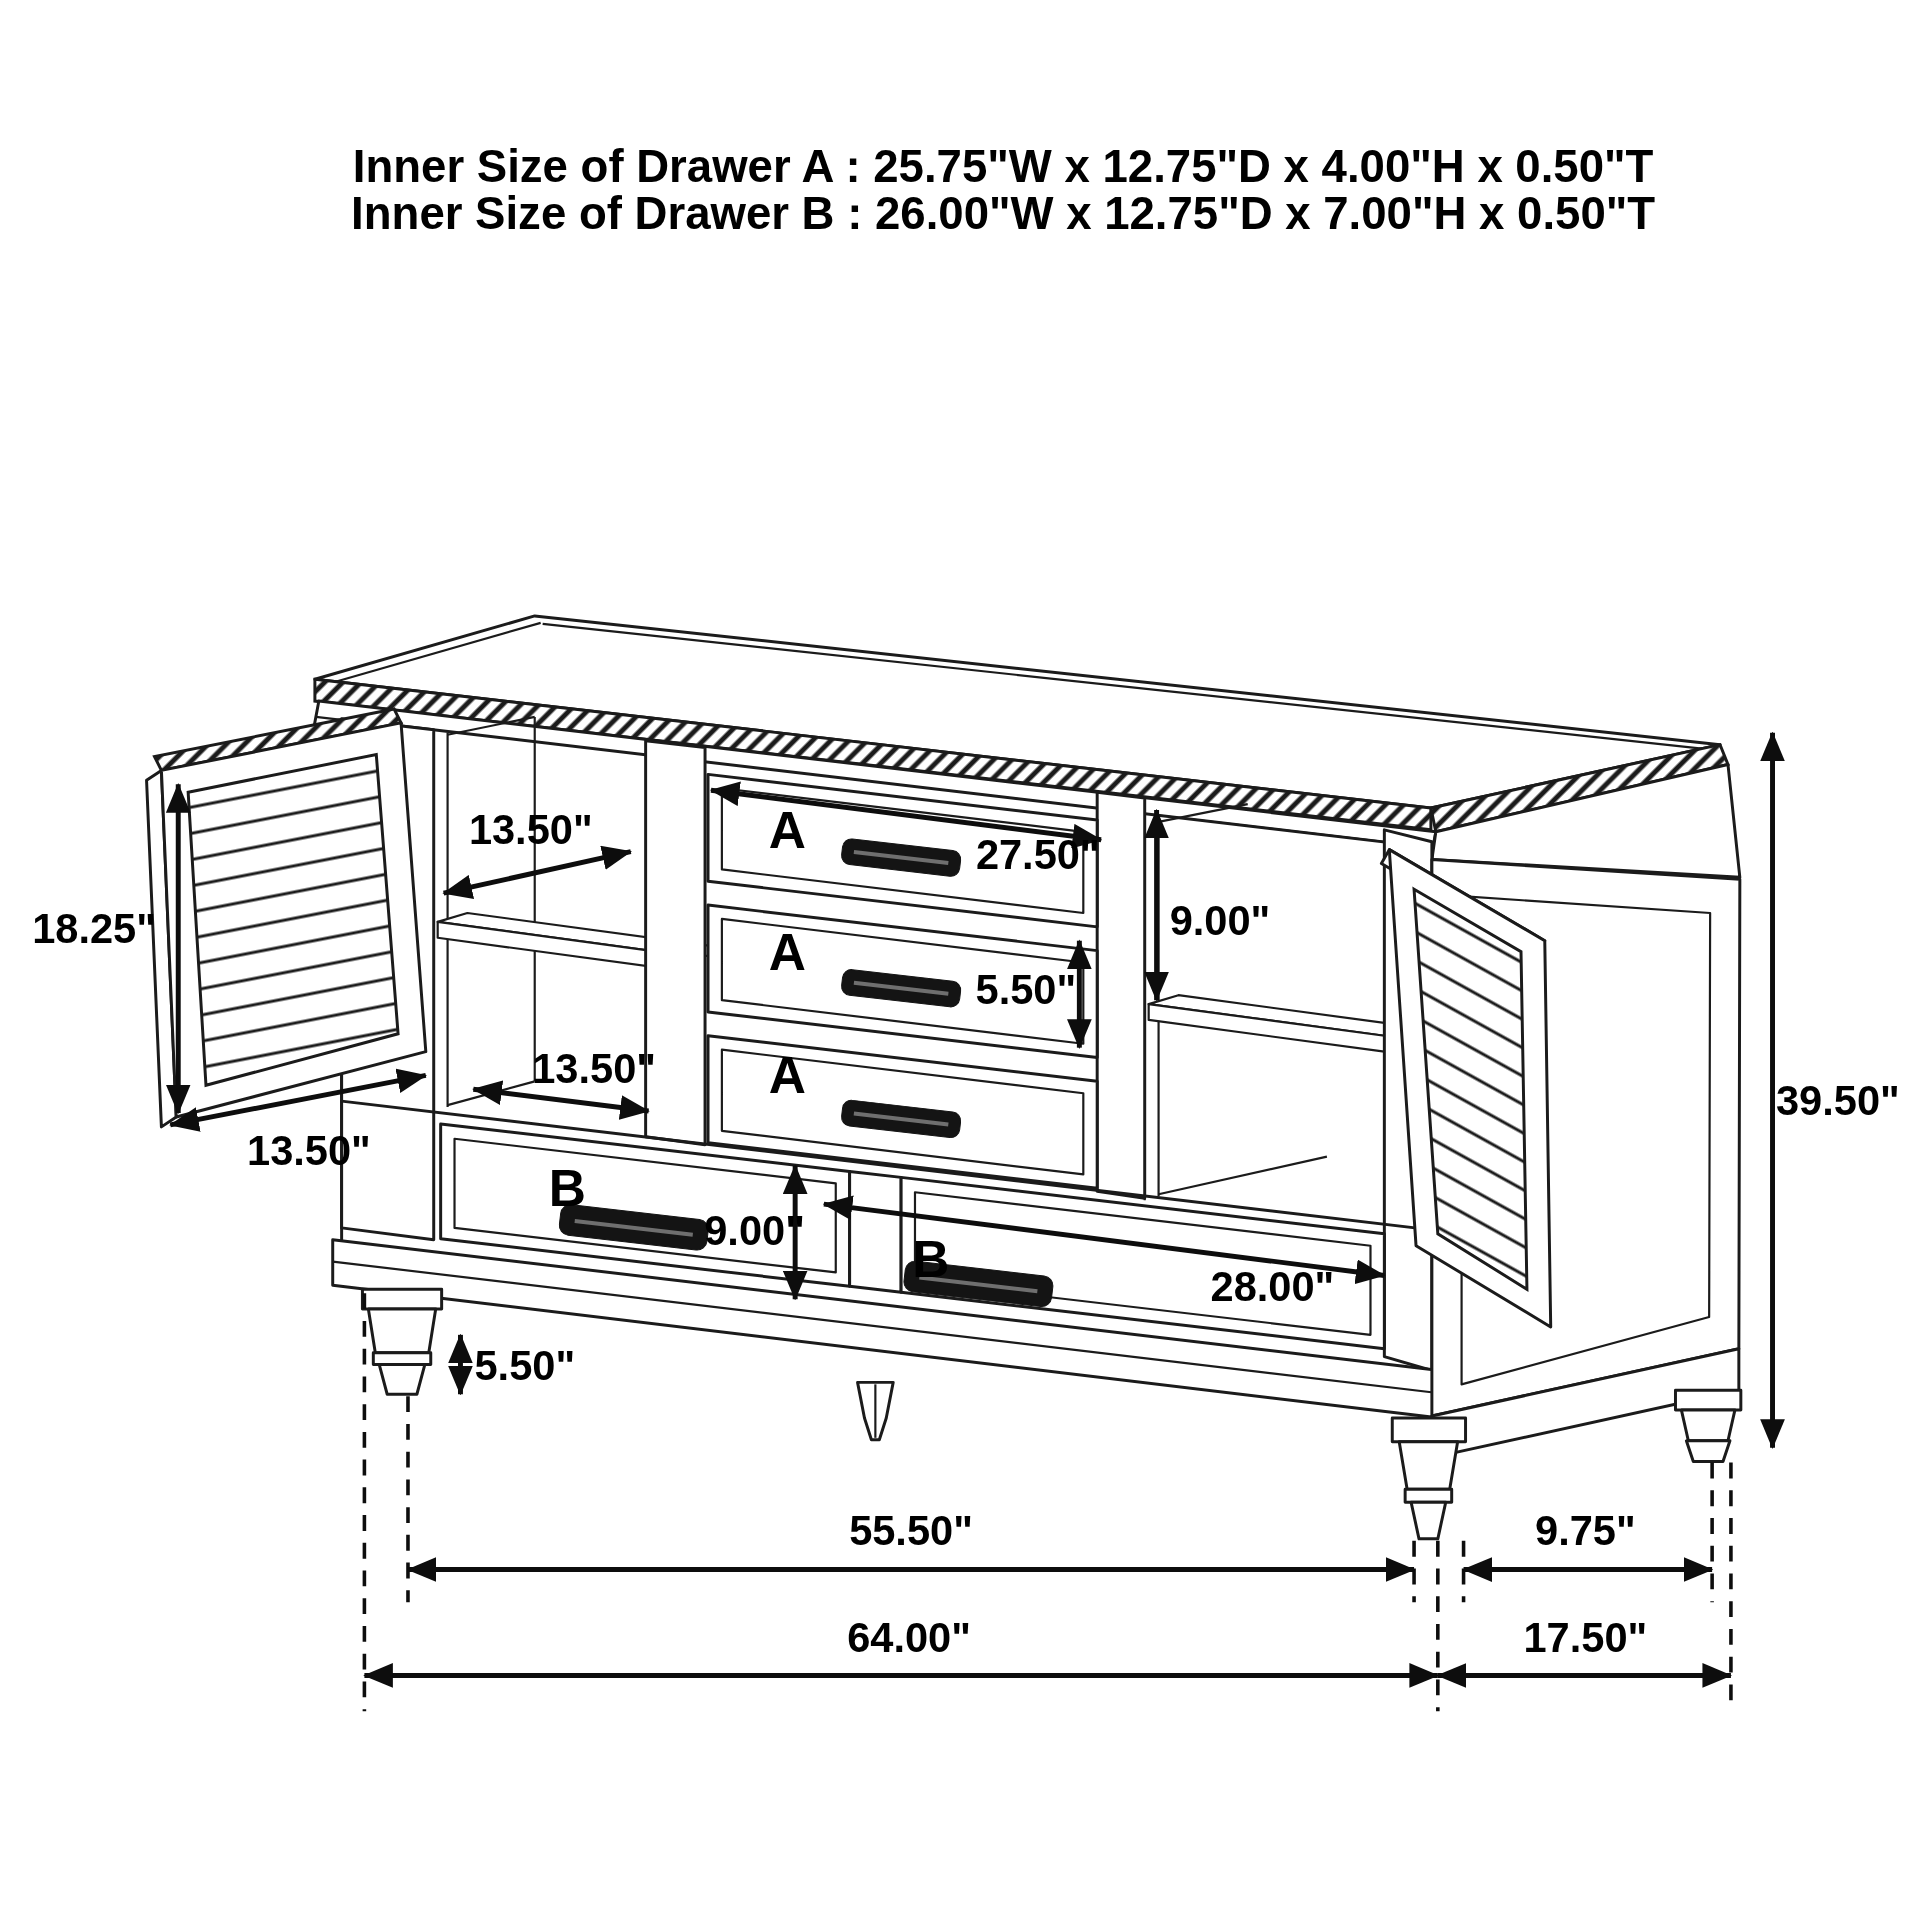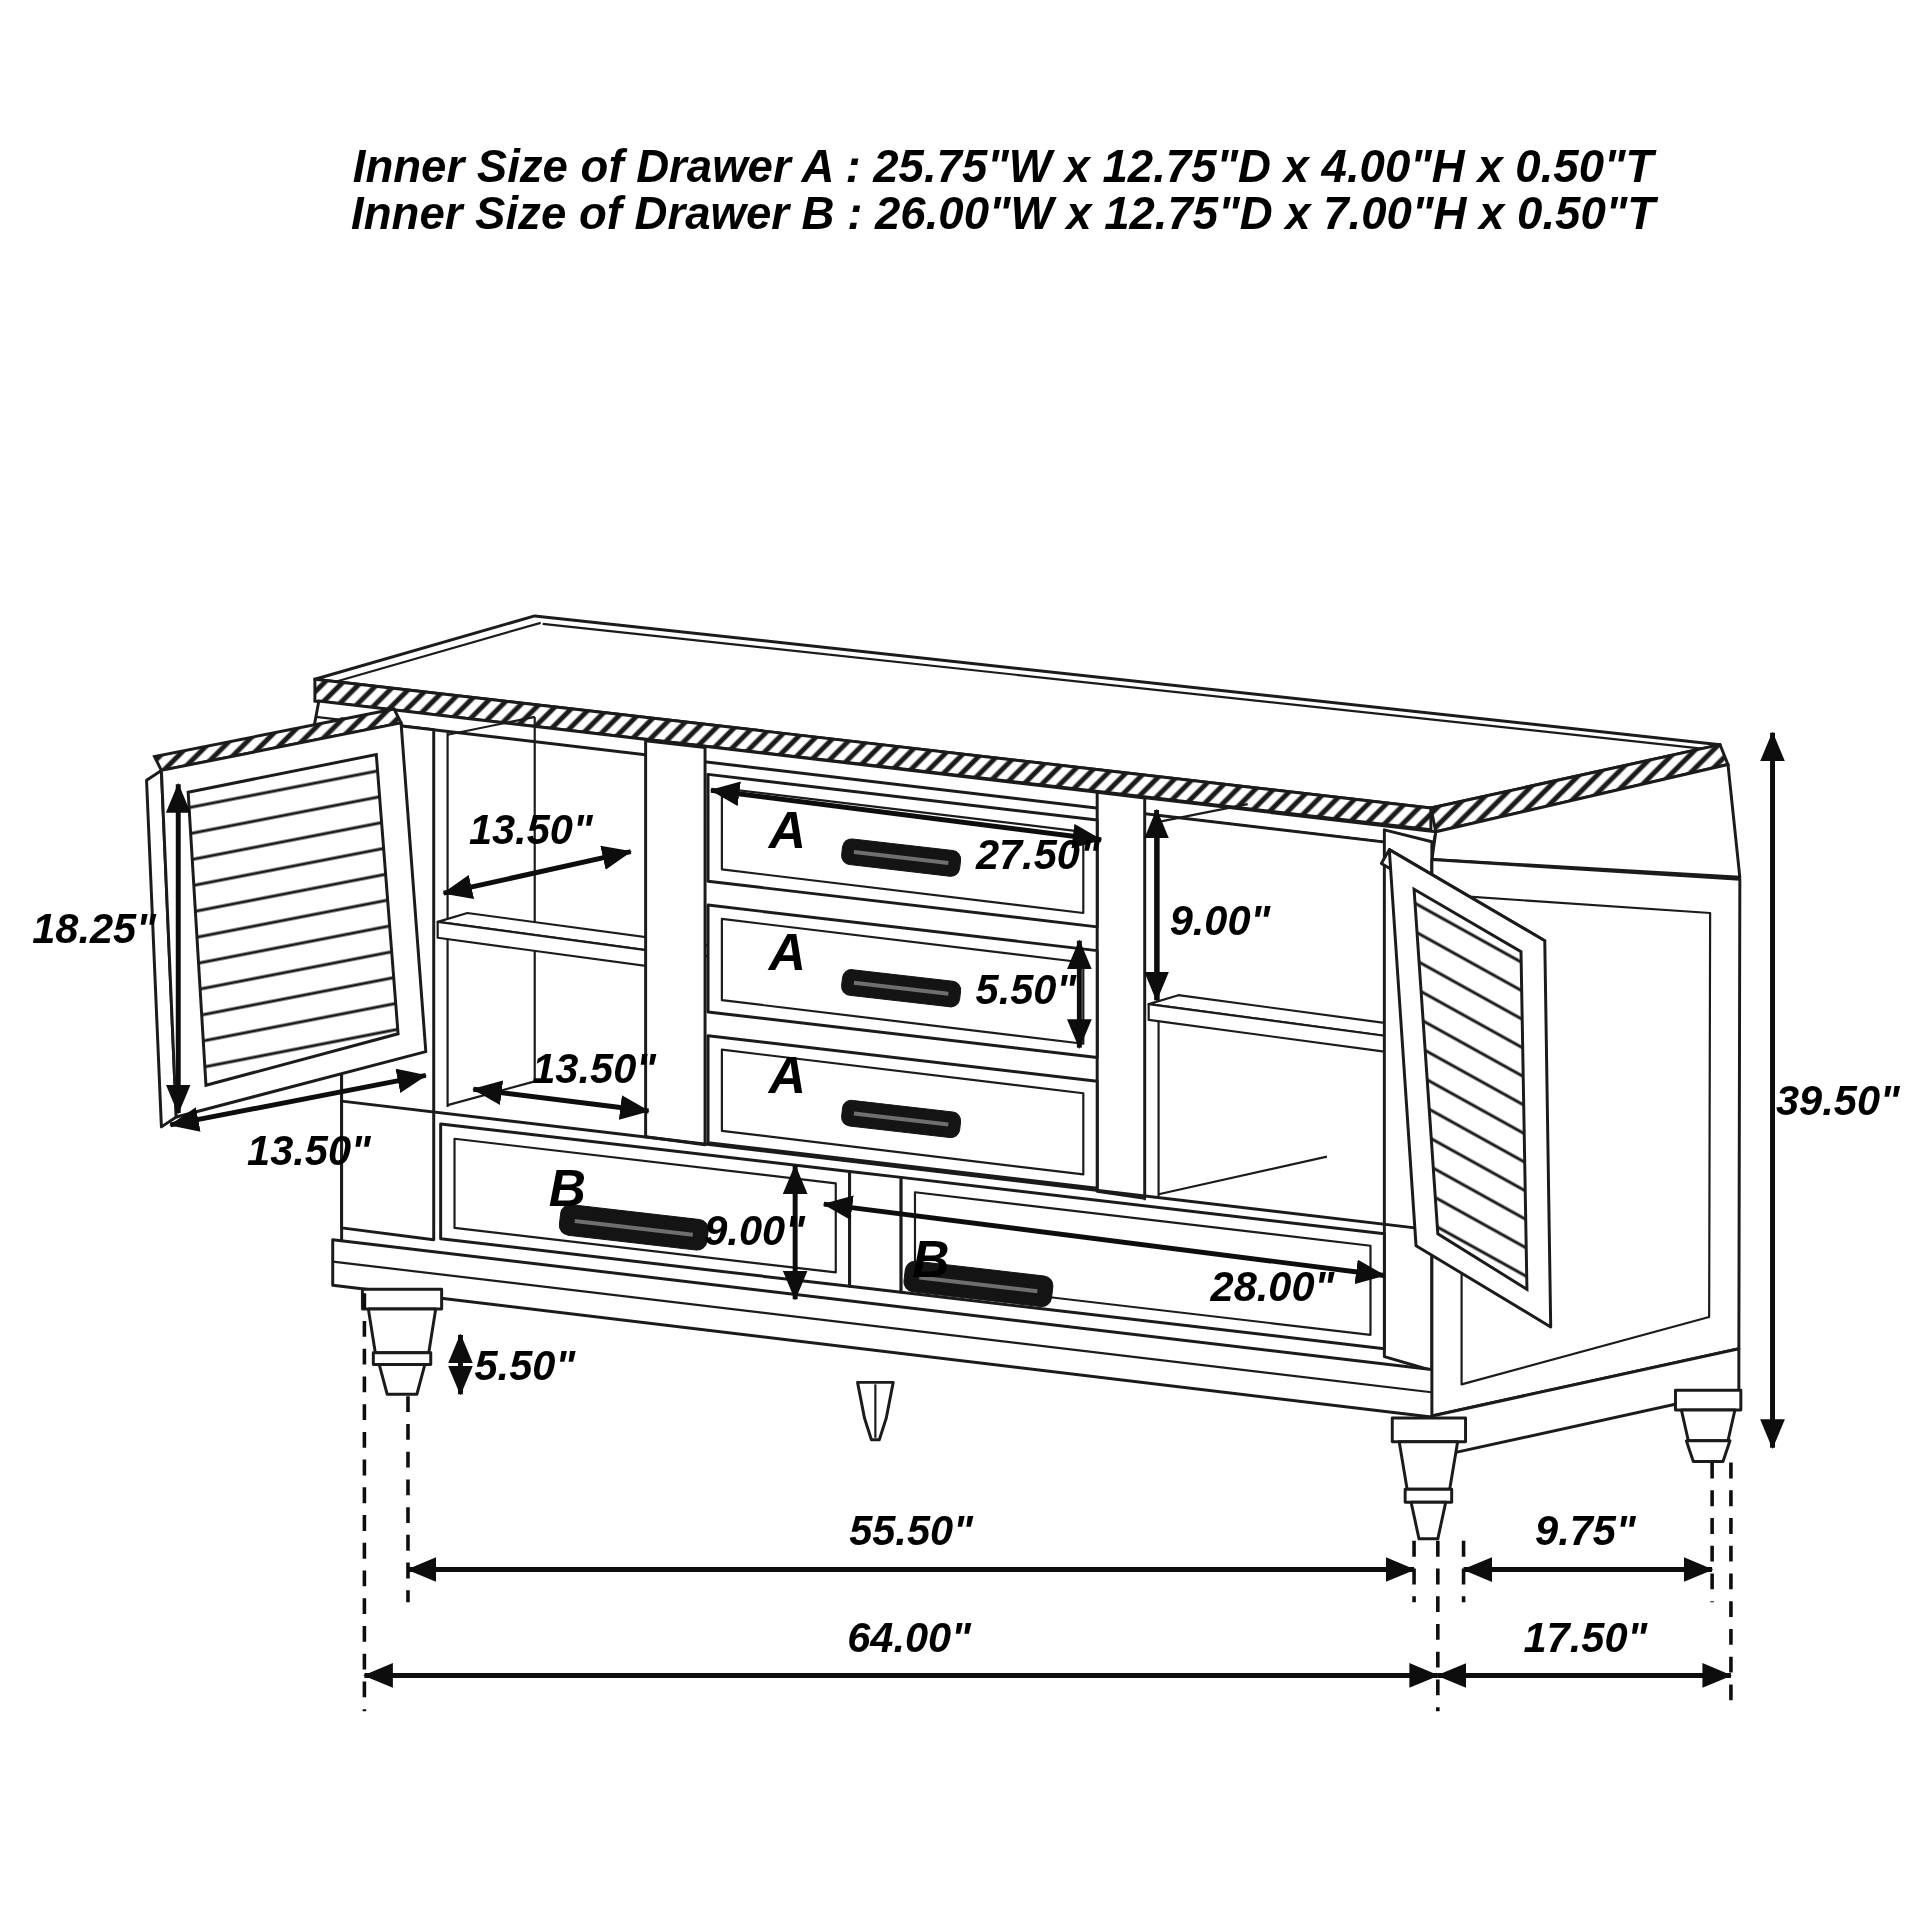--- a/index.html
+++ b/index.html
@@ -1,16 +1,16 @@
 <!DOCTYPE html>
 <html><head>
 <meta charset="utf-8">
 <style>
   html,body{margin:0;padding:0;background:#ffffff;}
-  .stage{width:1927px;height:1787px;position:relative;background:#fff;overflow:hidden;font-style:italic;}
+  .stage{width:1927px;height:1787px;position:relative;background:#fff;overflow:hidden;}
   svg{display:block;}
   text{font-family:"Liberation Sans","DejaVu Sans",sans-serif;font-weight:bold;fill:#000;}
   .title-txt{font-size:46px;}
   .dim-txt{font-size:42px;}
   .red-txt{font-size:52px;}
   .ln{stroke:#1b1b1b;fill:none;stroke-width:3;stroke-linejoin:round;stroke-linecap:round;}
   .lnthin{stroke:#1b1b1b;fill:none;stroke-width:2.2;stroke-linejoin:round;}
   .wh{fill:#ffffff;stroke:#1b1b1b;stroke-width:3;stroke-linejoin:round;}
   .whthin{fill:#ffffff;stroke:#1b1b1b;stroke-width:2.2;stroke-linejoin:round;}
   .dark{fill:#141414;stroke:#141414;}

